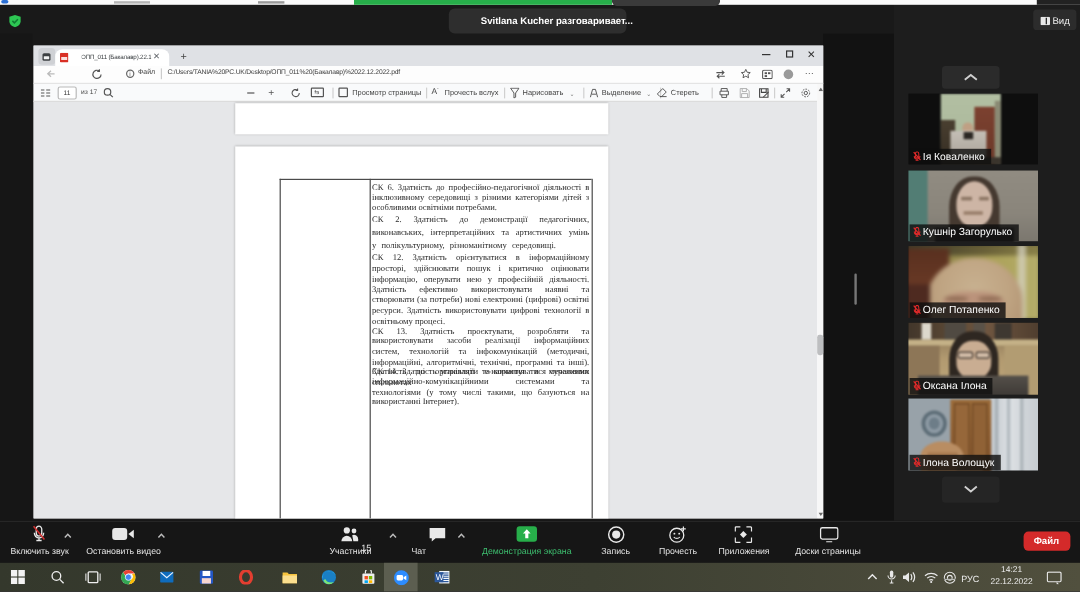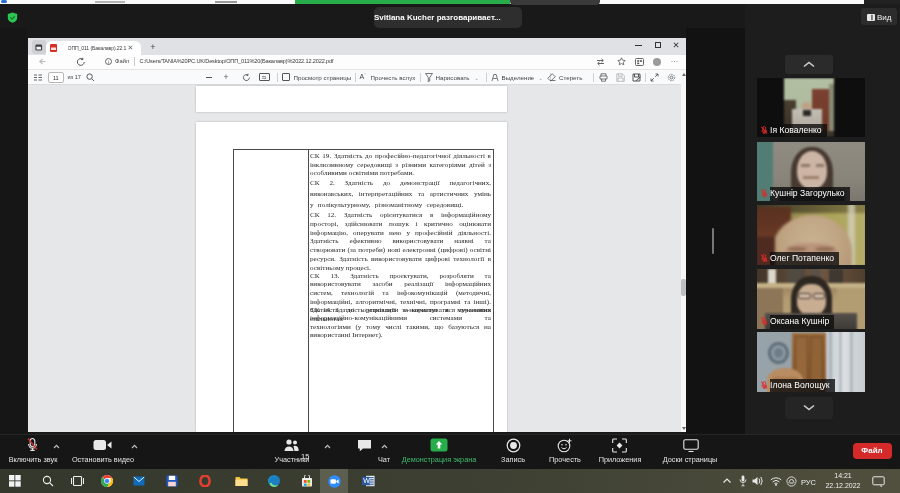--- a/index.html
+++ b/index.html
@@ -23,21 +23,21 @@
 <div class="abs" style="left:510px;top:0;width:90px;height:5px;background:#3a3a3a;border-radius:0 0 4px 4px"></div>
 
 <div class="abs" style="left:6.5px;top:12px;width:11px;height:11px">
     <svg width="11" height="11">
       <path d="M5.5 0.4 L10.2 2 V5.8 C10.2 8.3 8.2 10 5.5 10.7 C2.8 10 0.8 8.3 0.8 5.8 V2 z" fill="#2dc653"></path>
       <path d="M3.3 5.4 L5 7 L7.9 4.1" stroke="#117a33" stroke-width="1.3" fill="none"></path>
     </svg>
   </div>
 
 <div class="abs" style="left:374px;top:7px;width:148px;height:21px;background:#2e2e2e;border-radius:5px"></div>
-<div class="abs" style="left:374px;top:7px;width:148px;height:21px;line-height:21px;text-align:left;color:#fff;font-size:8px;font-weight:600">Svitlana Kucher разговаривает...</div>
+<div class="abs" style="left:390px;top:7px;width:148px;height:21px;line-height:21px;text-align:center;color:#fff;font-size:8px;font-weight:600">Svitlana Kucher разговаривает...</div>
 <div class="abs" style="left:861px;top:8px;width:36px;height:17px;background:#2c2c2c;border-radius:3px"></div>
 <div class="abs" style="left:866.5px;top:13.5px;width:8px;height:7px">
   <svg width="8" height="7">
       <rect x="0" y="0" width="8" height="7" rx="1" fill="#e8e8e8"></rect>
       <rect x="4.4" y="0.8" width="1.1" height="5.4" fill="#2c2c2c"></rect>
     </svg>
 </div>
 <div class="abs" style="left:877px;top:10.5px;height:13px;line-height:13px;color:#eee;font-size:8px">Вид</div>
 
 <div id="win" class="abs" style="left:27.5px;top:37.5px;width:658.5px;height:394.5px;background:#fff">
@@ -202,21 +202,21 @@
   <div class="abs" style="left:168.5px;top:48px;width:311px;height:26px;background:#fff;box-shadow:0 0 2px rgba(0,0,0,0.25)"></div>
 
   <div class="abs" style="left:168.5px;top:84.5px;width:311px;height:310px;background:#fff;box-shadow:0 0 2px rgba(0,0,0,0.25)"></div>
 
   <div class="abs" style="left:205.5px;top:111.5px;width:260px;height:0.9px;background:#4a4a4a"></div>
   <div class="abs" style="left:205.5px;top:111.5px;width:0.9px;height:283px;background:#4a4a4a"></div>
   <div class="abs" style="left:280px;top:111.5px;width:0.9px;height:283px;background:#4a4a4a"></div>
   <div class="abs" style="left:465.5px;top:111.5px;width:0.9px;height:283px;background:#4a4a4a"></div>
 
   <div class="abs" id="doc" style="left:282.5px;top:113px;width:181px;font-family:'Liberation Serif',serif;color:#2b2b2b;text-align:justify">
-    <div id="p10" class="abs" style="left:0;top:1.4px;width:181px;font-size:7.15px;line-height:8.65px">СК 19. Здатність до професійно-педагогічної діяльності в інклюзивному середовищі з різними категоріями дітей з особливими освітніми потребами.</div>
+    <div id="p10" class="abs" style="left:0;top:1.4px;width:181px;font-size:7.15px;line-height:8.65px">СК 6. Здатність до професійно-педагогічної діяльності в інклюзивному середовищі з різними категоріями дітей з особливими освітніми потребами.</div>
     <div id="p11" class="abs" style="left:0;top:27.4px;width:181px;font-size:7.15px;line-height:10.85px;word-spacing:2.5px">СК 2. Здатність до демонстрації педагогічних, виконавських, інтерпретаційних та артистичних умінь у полікультурному, різноманітному середовищі.</div>
     <div id="p12" class="abs" style="left:0;top:60.8px;width:181px;font-size:7.15px;line-height:8.7px">СК 12. Здатність орієнтуватися в інформаційному просторі, здійснювати пошук і критично оцінювати інформацію, оперувати нею у професійній діяльності. Здатність ефективно використовувати наявні та створювати (за потреби) нові електронні (цифрові) освітні ресурси. Здатність використовувати цифрові технології в освітньому процесі.</div>
     <div id="p13" class="abs" style="left:0;top:121.4px;width:181px;font-size:7.15px;line-height:8.6px;word-spacing:1.3px">СК 13. Здатність проєктувати, розробляти та використовувати засоби реалізації інформаційних систем, технологій та інфокомунікацій (методичні, інформаційні, алгоритмічні, технічні, програмні та інші). Здатність до організації е-навчання в мережених спільнотах</div>
     <div id="p14" class="abs" style="left:0;top:155px;width:181px;font-size:7.15px;line-height:8.6px">СК 14. Здатність управляти та користуватися сучасними інформаційно-комунікаційними системами та технологіями (у тому числі такими, що базуються на використанні Інтернет).</div>
   </div>
 </div>
 
 <div class="abs" style="left:712px;top:228px;width:2px;height:26px;background:#777;border-radius:1px"></div>
 
 <div class="abs" style="left:784.5px;top:54.5px;width:48.5px;height:19.5px;background:#2b2b2b;border-radius:3px"></div>
@@ -228,21 +228,21 @@
 
 <div class="abs" style="left:784.5px;top:397px;width:48.5px;height:21.5px;background:#252525;border-radius:3px"></div>
 <div class="abs" style="left:803px;top:404px;width:12px;height:7px">
     <svg width="12" height="7">
       <path d="M1 1.5 L6 5.5 L11 1.5" stroke="#cfcfcf" stroke-width="1.6" fill="none"></path>
     </svg>
   </div>
 
 <style>
 .tile{position:absolute;left:757px;width:108px;background:#0e0e0e;overflow:hidden}
-.nlabel{position:absolute;left:13px;bottom:0;height:13.5px;background:rgba(14,14,14,.8);color:#fff;font-size:8.6px;line-height:13.5px;padding:0 5px 0 0;white-space:nowrap}
+.nlabel{position:absolute;left:1px;bottom:0;height:13.5px;background:rgba(14,14,14,.8);color:#fff;font-size:8.6px;line-height:13.5px;padding:0 5px 0 11px;white-space:nowrap}
 .micoff{position:absolute;left:3px;bottom:3px;width:8.5px;height:8.5px}
 </style>
 <svg width="0" height="0">
     <defs>
       <g id="mic">
         <path d="M4 0.5 a1.5 1.8 0 0 1 1.5 1.8 v2 a1.5 1.8 0 0 1 -3 0 v-2 A1.5 1.8 0 0 1 4 0.5 M1.5 4.2 a2.5 2.9 0 0 0 5 0 M4 7.1 v1.2 M2.7 8.3 h2.6" stroke="#e02a2a" stroke-width="0.9" fill="none"></path>
         <path d="M1 0.8 L7 7.8" stroke="#e02a2a" stroke-width="1.1"></path>
       </g>
     </defs>
   </svg>
@@ -317,21 +317,21 @@
     <div class="abs" style="left:0;top:16px;width:112px;height:5px;background:#c4b187"></div>
     <div class="abs" style="left:0;top:21px;width:28px;height:43px;background:#8d7657"></div>
     <div class="abs" style="left:82px;top:21px;width:30px;height:43px;background:#b29c72"></div>
     <div class="abs" style="left:36px;top:9px;width:41px;height:50px;background:#2e2721;border-radius:46% 46% 24% 24%"></div>
     <div class="abs" style="left:42px;top:17px;width:29px;height:31px;background:#c9ad92;border-radius:46% 46% 40% 40%"></div>
     <div class="abs" style="left:43px;top:26px;width:13px;height:6px;border:1px solid #3c332b;border-radius:2px;background:rgba(235,230,220,.3)"></div>
     <div class="abs" style="left:58px;top:26px;width:12px;height:6px;border:1px solid #3c332b;border-radius:2px;background:rgba(235,230,220,.3)"></div>
     <div class="abs" style="left:10px;top:46px;width:92px;height:18px;background:linear-gradient(180deg,#55504a,#3c3835)"></div>
   </div>
     </div>
-  <div class="nlabel">Оксана Кушнір</div>
+  <div class="nlabel">Оксана Ілона</div>
   <svg class="micoff" viewBox="0 0 8 9">
       <use href="#mic"></use>
     </svg>
 </div>
 
 <div class="tile" style="top:332px;height:60px">
   <div class="abs" style="left:0;top:0;width:108px;height:60px;overflow:hidden">
       <div class="abs" style="left:-2px;top:-2px;width:112px;height:64px;filter:blur(1px)">
     <div class="abs" style="left:0;top:0;width:112px;height:64px;background:#98a2a9"></div>
     <div class="abs" style="left:70px;top:0;width:42px;height:64px;background:linear-gradient(90deg,#c2c8ce,#dde1e4 40%,#cfd4d8 70%,#c5cbd0)"></div>
@@ -401,21 +401,21 @@
     <svg width="7" height="5">
       <path d="M1 4 L3.5 1.3 L6 4" stroke="#bdbdbd" stroke-width="1.2" fill="none"></path>
     </svg>
   </div>
 
 <div class="abs" style="left:357px;top:439px;width:15px;height:13px">
     <svg width="15" height="13">
       <path d="M1 1 h13 v8.5 h-8 l-3.2 2.8 v-2.8 h-1.8 z" fill="#e8e8e8"></path>
     </svg>
   </div>
-<div class="tlabel" style="left:384px">Чат</div>
+<div class="tlabel" style="left:349px">Чат</div>
 <div class="chev" style="left:381px">
     <svg width="7" height="5">
       <path d="M1 4 L3.5 1.3 L6 4" stroke="#bdbdbd" stroke-width="1.2" fill="none"></path>
     </svg>
   </div>
 
 <div class="abs" style="left:430px;top:438px;width:18px;height:14px">
     <svg width="18" height="14">
       <rect x="0.5" y="0.5" width="17" height="13" rx="2.5" fill="#27ae4a"></rect>
       <path d="M9 3 L12.2 6.5 H10.3 V10.5 H7.7 V6.5 H5.8 z" fill="#fff"></path>

